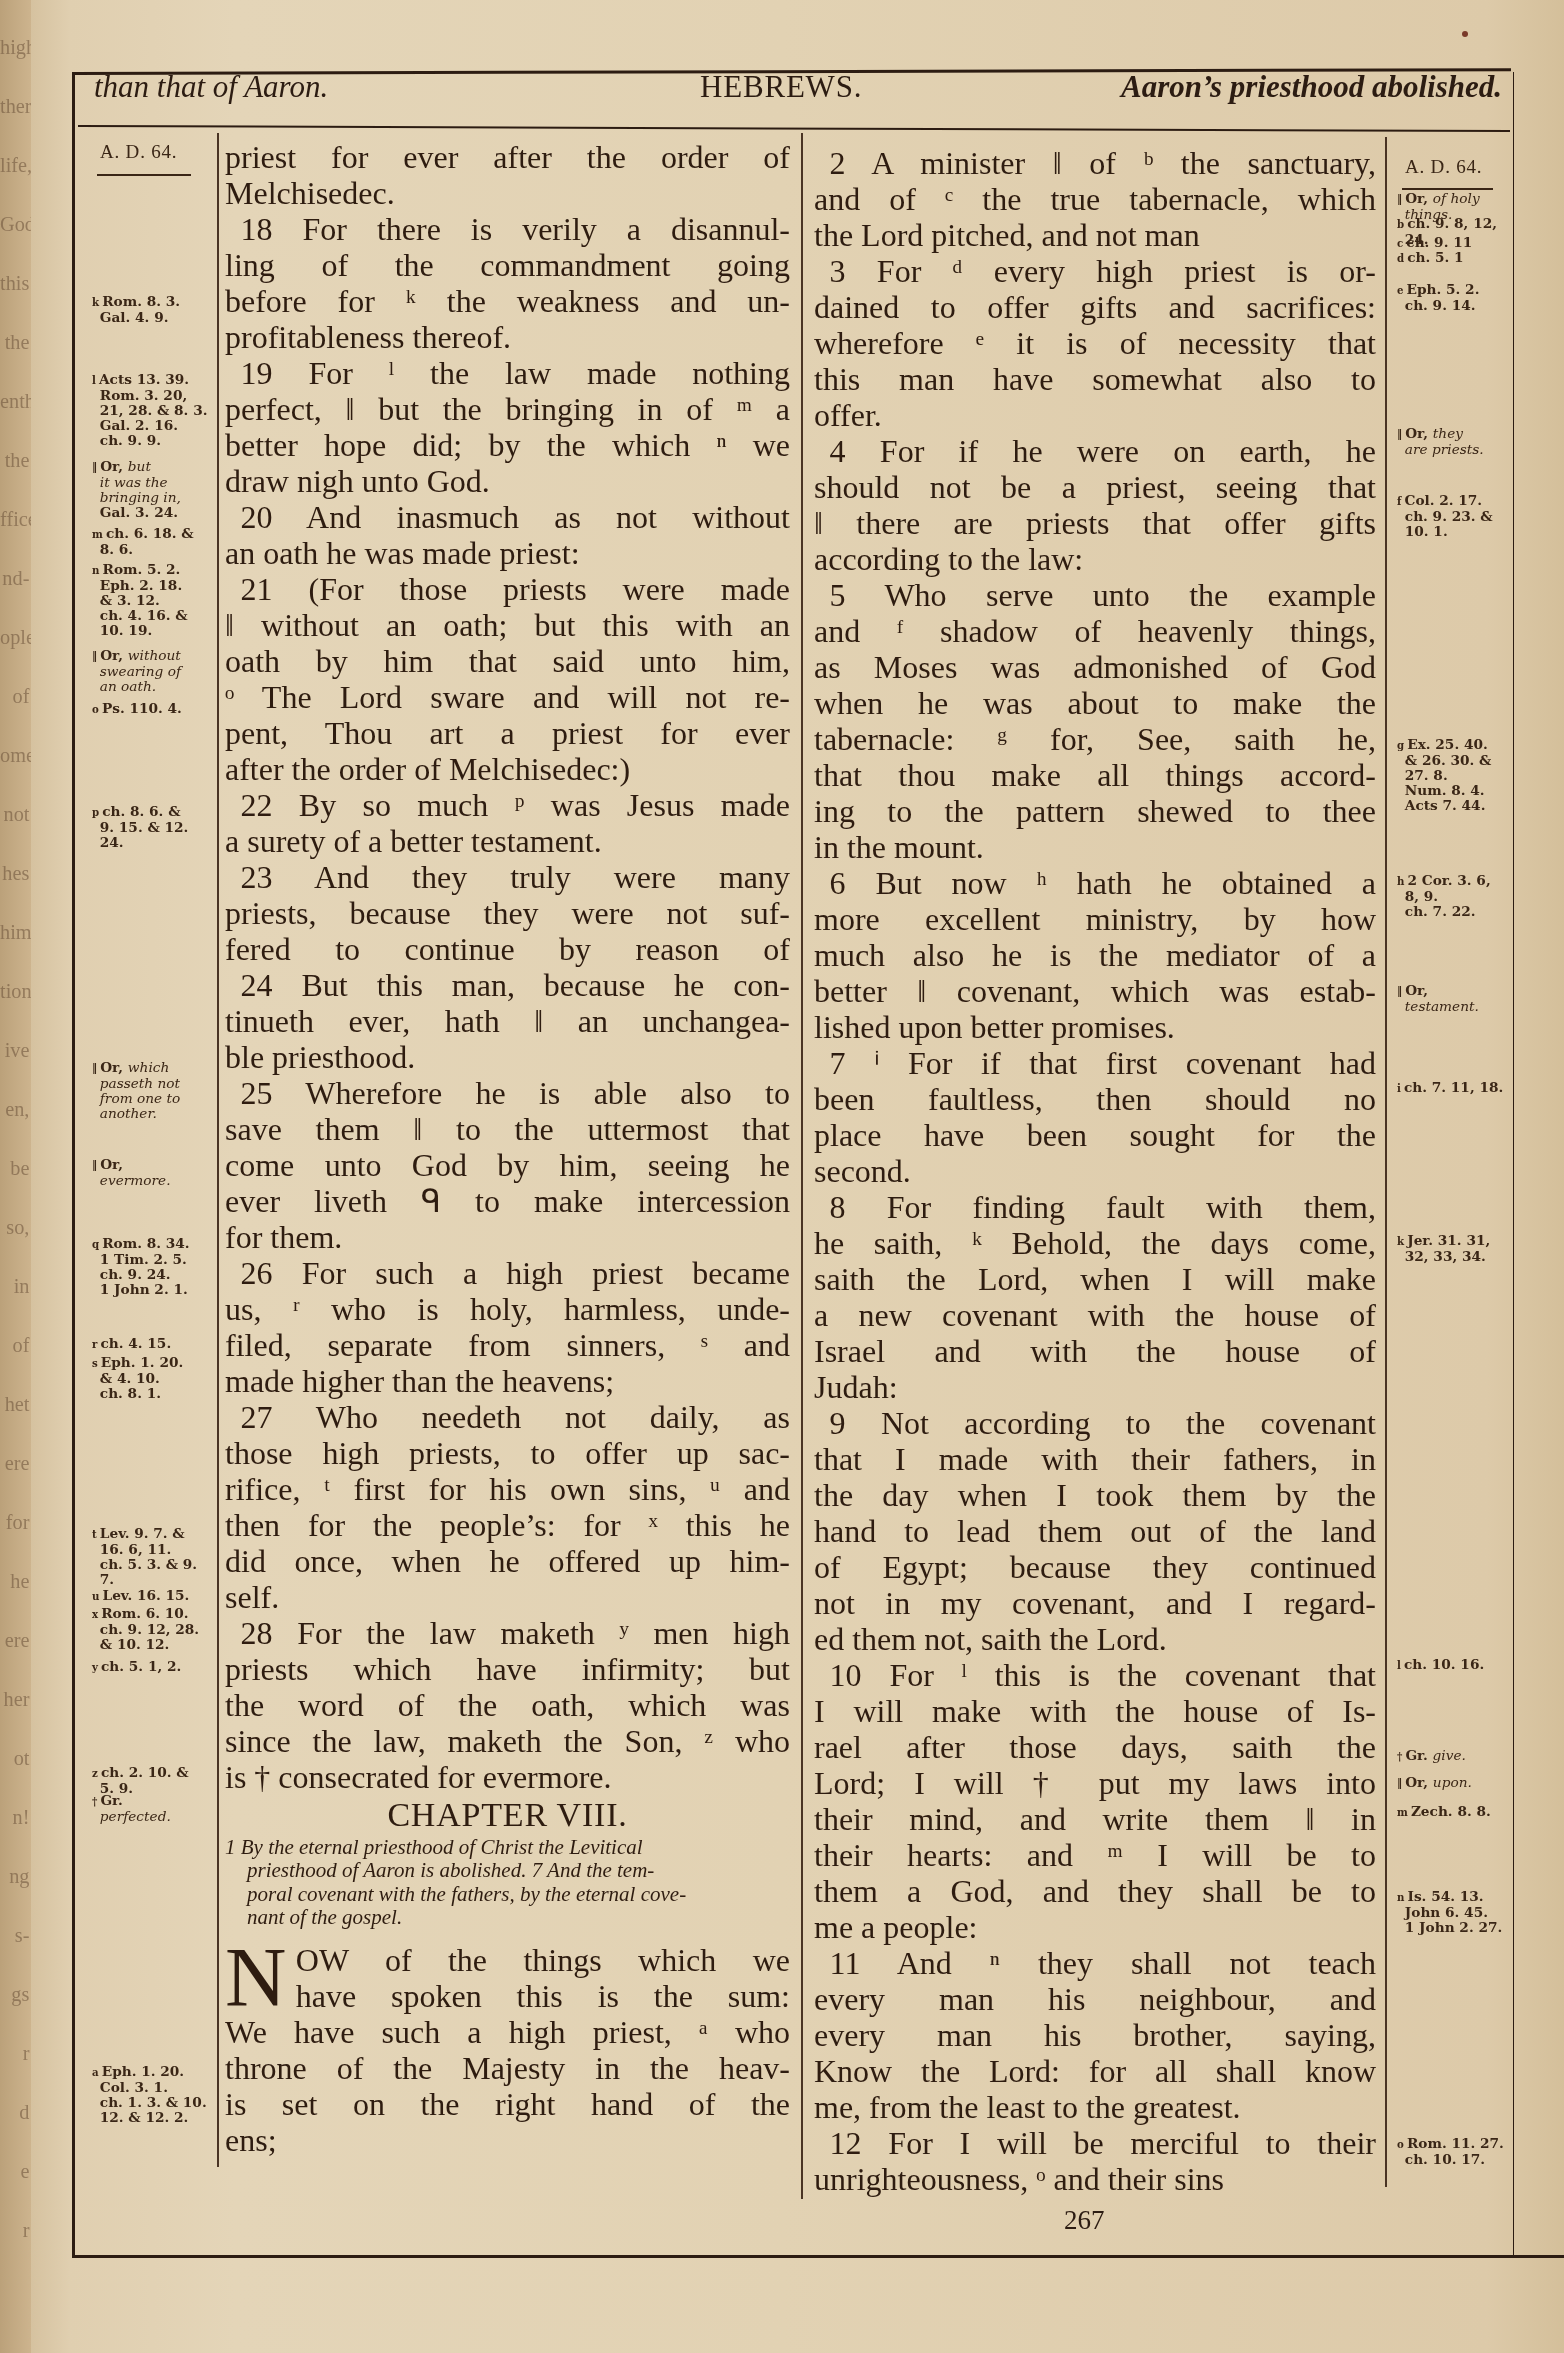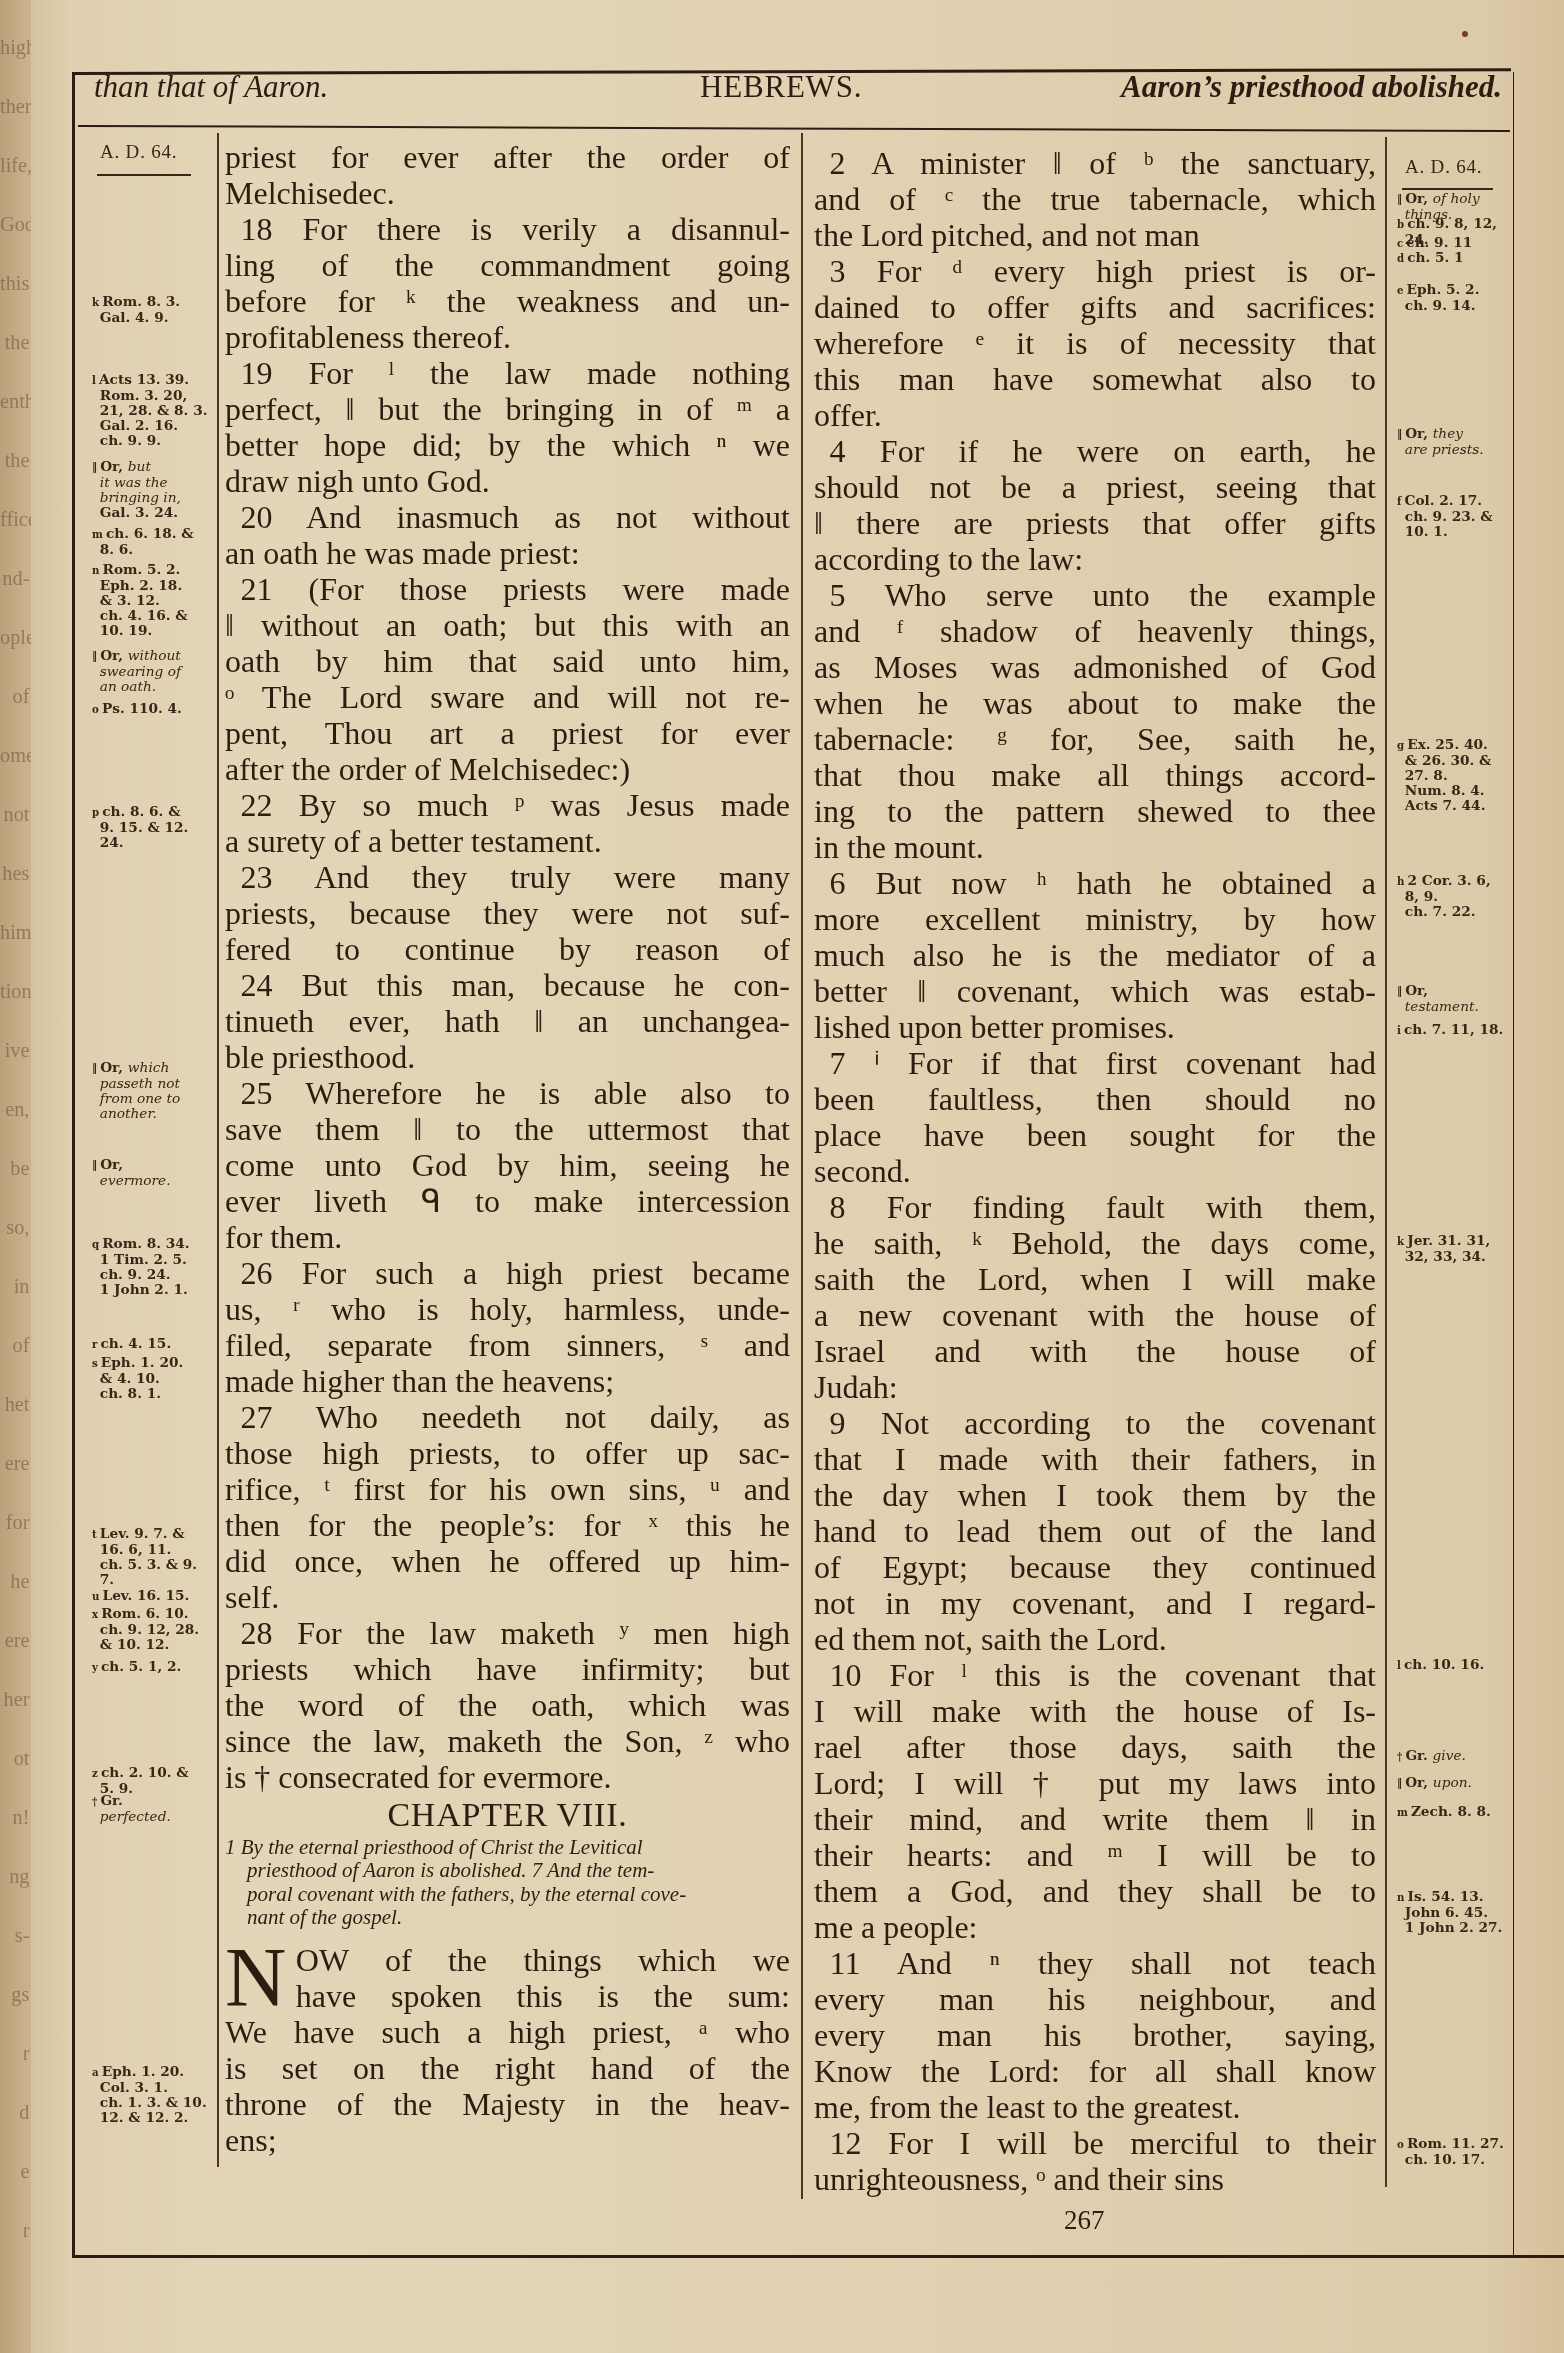--- a/index.html
+++ b/index.html
@@ -173,22 +173,22 @@
     <span class="line last">is † consecrated for evermore.</span>
     <span class="chapter-heading">CHAPTER VIII.</span>
     <span class="summary" style="padding-left: 0px;">1 By the eternal priesthood of Christ the Levitical</span>
     <span class="summary" style="padding-left: 22px;">priesthood of Aaron is abolished. 7 And the tem-</span>
     <span class="summary" style="padding-left: 22px;">poral covenant with the fathers, by the eternal cove-</span>
     <span class="summary" style="padding-left: 22px;">nant of the gospel.</span>
     <span class="drop-cap" style="margin-top: 12.5px;">N</span>
     <span class="line" style="margin-top: 12.5px;">OW of the things which we</span>
     <span class="line">have spoken this is the sum:</span>
     <span class="line">We have such a high priest, ᵃ who</span>
+    <span class="line">throne of the Majesty in the heav-</span>
     <span class="line">is set on the right hand of the</span>
-    <span class="line">throne of the Majesty in the heav-</span>
     <span class="line last">ens;</span>
   </div>
 <div class="col col-right" id="col-right">
     <span class="line indent">2 A minister ‖ of ᵇ the sanctuary,</span>
     <span class="line">and of ᶜ the true tabernacle, which</span>
     <span class="line last">the Lord pitched, and not man</span>
     <span class="line indent">3 For ᵈ every high priest is or-</span>
     <span class="line">dained to offer gifts and sacrifices:</span>
     <span class="line">wherefore ᵉ it is of necessity that</span>
     <span class="line">this man have somewhat also to</span>
@@ -270,21 +270,21 @@
     <div class="note note-r" style="top: 191px;"><span style="font-size: 10.2px; margin-right: 3.1px;">‖</span><span>Or, <span class="it">of holy</span></span><br><span class="it" style="padding-left: 7.8px;">things.</span></div>
     <div class="note note-r" style="top: 216px;"><span style="font-size: 10.2px; margin-right: 3.1px;">b</span><span>ch. 9. 8, 12,</span><br><span style="padding-left: 7.8px;">24.</span></div>
     <div class="note note-r" style="top: 235px;"><span style="font-size: 10.2px; margin-right: 3.1px;">c</span><span>ch. 9. 11</span></div>
     <div class="note note-r" style="top: 250px;"><span style="font-size: 10.2px; margin-right: 3.1px;">d</span><span>ch. 5. 1</span></div>
     <div class="note note-r" style="top: 282px;"><span style="font-size: 10.2px; margin-right: 3.1px;">e</span><span>Eph. 5. 2.</span><br><span style="padding-left: 7.8px;">ch. 9. 14.</span></div>
     <div class="note note-r" style="top: 426px;"><span style="font-size: 10.2px; margin-right: 3.1px;">‖</span><span>Or, <span class="it">they</span></span><br><span class="it" style="padding-left: 7.8px;">are priests.</span></div>
     <div class="note note-r" style="top: 493px;"><span style="font-size: 10.2px; margin-right: 3.1px;">f</span><span>Col. 2. 17.</span><br><span style="padding-left: 7.8px;">ch. 9. 23. &amp;</span><br><span style="padding-left: 7.8px;">10. 1.</span></div>
     <div class="note note-r" style="top: 737px;"><span style="font-size: 10.2px; margin-right: 3.1px;">g</span><span>Ex. 25. 40.</span><br><span style="padding-left: 7.8px;">&amp; 26. 30. &amp;</span><br><span style="padding-left: 7.8px;">27. 8.</span><br><span style="padding-left: 7.8px;">Num. 8. 4.</span><br><span style="padding-left: 7.8px;">Acts 7. 44.</span></div>
     <div class="note note-r" style="top: 873px;"><span style="font-size: 10.2px; margin-right: 3.1px;">h</span><span>2 Cor. 3. 6,</span><br><span style="padding-left: 7.8px;">8, 9.</span><br><span style="padding-left: 7.8px;">ch. 7. 22.</span></div>
     <div class="note note-r" style="top: 983px;"><span style="font-size: 10.2px; margin-right: 3.1px;">‖</span><span>Or,</span><br><span class="it" style="padding-left: 7.8px;">testament.</span></div>
-    <div class="note note-r" style="top: 1022px;"><span style="font-size: 10.2px; margin-right: 3.1px;">i</span><span>ch. 7. 11, 18.</span></div>
+    <div class="note note-r" style="top: 1080px;"><span style="font-size: 10.2px; margin-right: 3.1px;">i</span><span>ch. 7. 11, 18.</span></div>
     <div class="note note-r" style="top: 1233px;"><span style="font-size: 10.2px; margin-right: 3.1px;">k</span><span>Jer. 31. 31,</span><br><span style="padding-left: 7.8px;">32, 33, 34.</span></div>
     <div class="note note-r" style="top: 1657px;"><span style="font-size: 10.2px; margin-right: 3.1px;">l</span><span>ch. 10. 16.</span></div>
     <div class="note note-r" style="top: 1748px;"><span style="font-size: 10.2px; margin-right: 3.1px;">†</span><span>Gr. <span class="it">give.</span></span></div>
     <div class="note note-r" style="top: 1775px;"><span style="font-size: 10.2px; margin-right: 3.1px;">‖</span><span>Or, <span class="it">upon.</span></span></div>
     <div class="note note-r" style="top: 1804px;"><span style="font-size: 10.2px; margin-right: 3.1px;">m</span><span>Zech. 8. 8.</span></div>
     <div class="note note-r" style="top: 1889px;"><span style="font-size: 10.2px; margin-right: 3.1px;">n</span><span>Is. 54. 13.</span><br><span style="padding-left: 7.8px;">John 6. 45.</span><br><span style="padding-left: 7.8px;">1 John 2. 27.</span></div>
     <div class="note note-r" style="top: 2136px;"><span style="font-size: 10.2px; margin-right: 3.1px;">o</span><span>Rom. 11. 27.</span><br><span style="padding-left: 7.8px;">ch. 10. 17.</span></div>
   </div>
 
 <div class="page-number">267</div>

